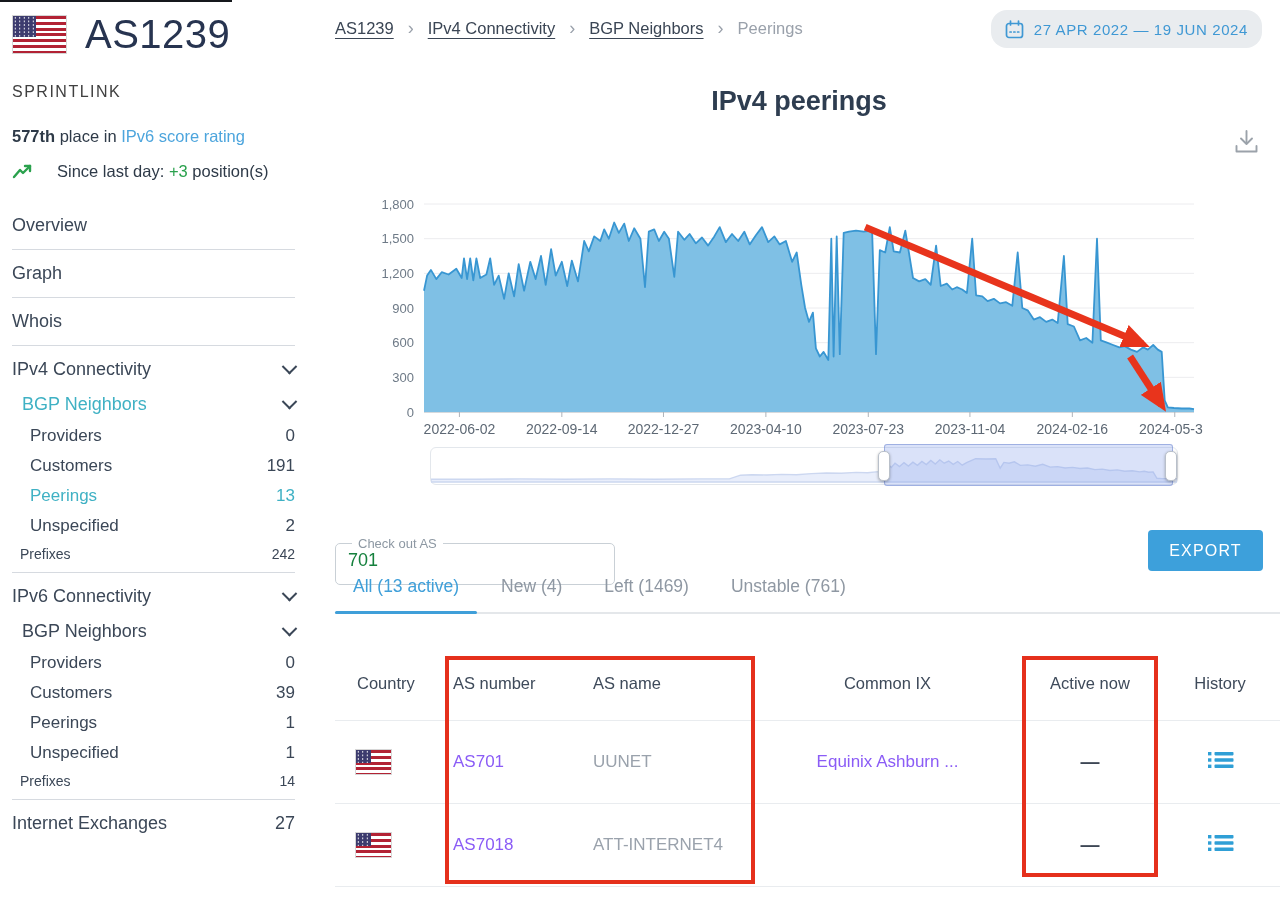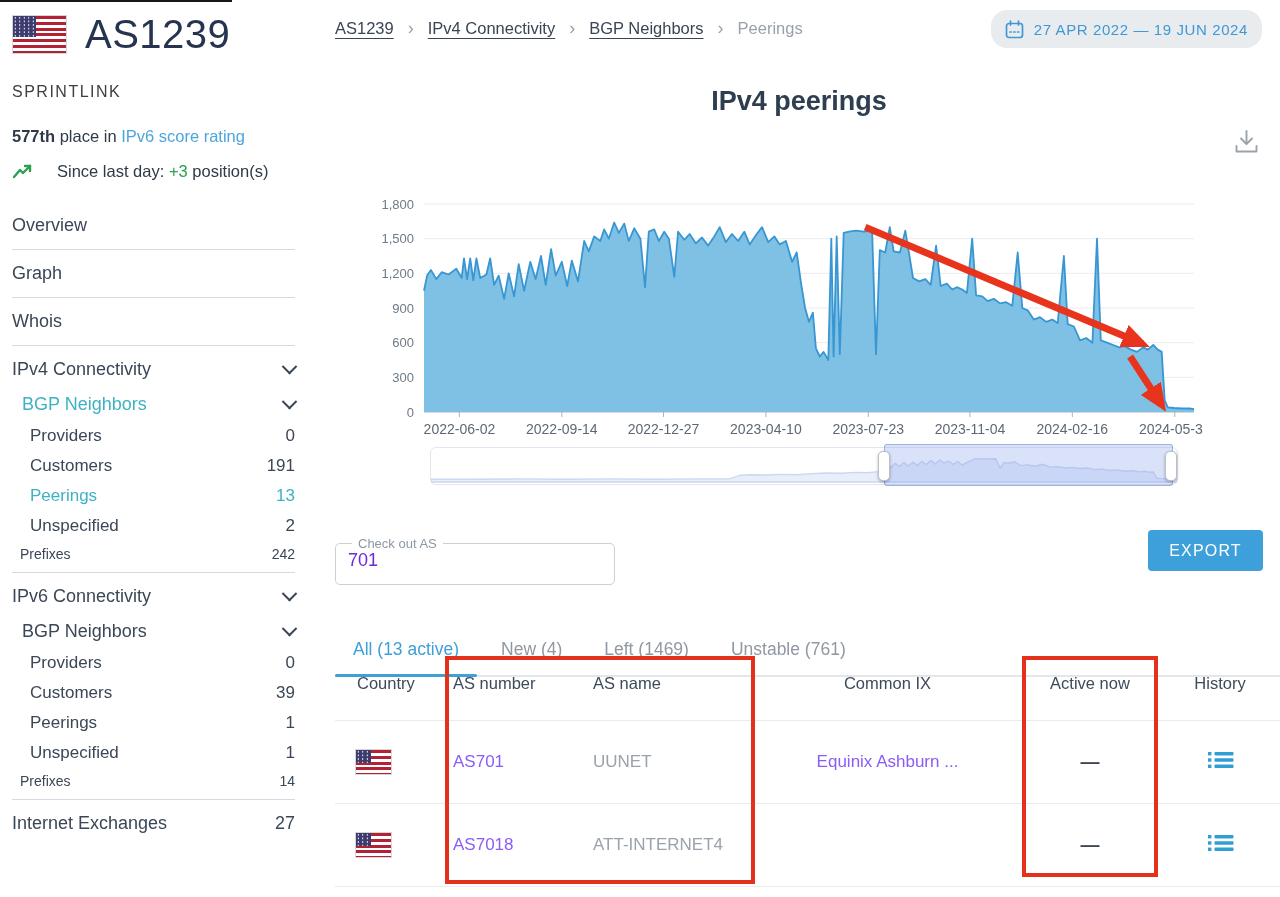--- a/index.html
+++ b/index.html
@@ -55,27 +55,27 @@
         border:1px solid #e3e7ec;border-radius:6px;box-sizing:border-box;}
   .slider svg{position:absolute;left:0;bottom:1px;}
   .mm-sel{position:absolute;top:-4px;bottom:-2px;border-radius:3px;}
   .mm-handle{position:absolute;top:50%;transform:translate(-50%,-50%);width:10px;height:28px;
         background:#fff;border:1px solid #b9c0ca;border-radius:5px;
         box-shadow:0 1px 3px rgba(0,0,0,.3);cursor:ew-resize;}
   
   .checkout{position:absolute;left:335px;top:536px;width:258px;height:47px;margin:0;
         border:1px solid #c9d0d6;border-radius:5px;padding:0 10px;}
   .checkout legend{font-size:13px;color:#8d98a3;padding:0 6px;margin-left:6px;}
-  .checkout input{border:none;outline:none;font-size:18px;color:#6d28d9;width:100%;
+  .checkout input{border:none;outline:none;font-size:18px;color:#15803d;width:100%;
         font-family:inherit;margin-top:-2px;background:transparent;}
   .export-btn{position:absolute;left:1148px;top:530px;width:115px;height:41px;background:#3da0db;
         color:#fff;border:none;border-radius:4px;font-size:16px;letter-spacing:1.2px;
         font-family:inherit;cursor:pointer;}
   
-  .tabs{position:absolute;left:335px;top:631px;width:945px;height:44px;display:flex;gap:6px;
+  .tabs{position:absolute;left:335px;top:568px;width:945px;height:44px;display:flex;gap:6px;
         border-bottom:2px solid #e4e7ea;box-sizing:content-box;}
   .tab{padding:8px 18px 0 18px;font-size:17.5px;color:#8f98a3;position:relative;cursor:pointer;}
   .tab.active{color:#3f9fd9;}
   .tab.active::after{content:"";position:absolute;left:0;right:0;bottom:-2px;height:3px;
         background:#3f9fd9;border-radius:2px;}
   
   .table{position:absolute;left:335px;top:647px;width:945px;}
   .trow{display:grid;grid-template-columns:110px 140px 170px 265px 140px 120px;align-items:center;}
   .thead{height:73px;font-size:16.5px;color:#3e4a5a;}
   .tbody-row{height:82px;border-top:1px solid #e9ecef;font-size:17px;}

